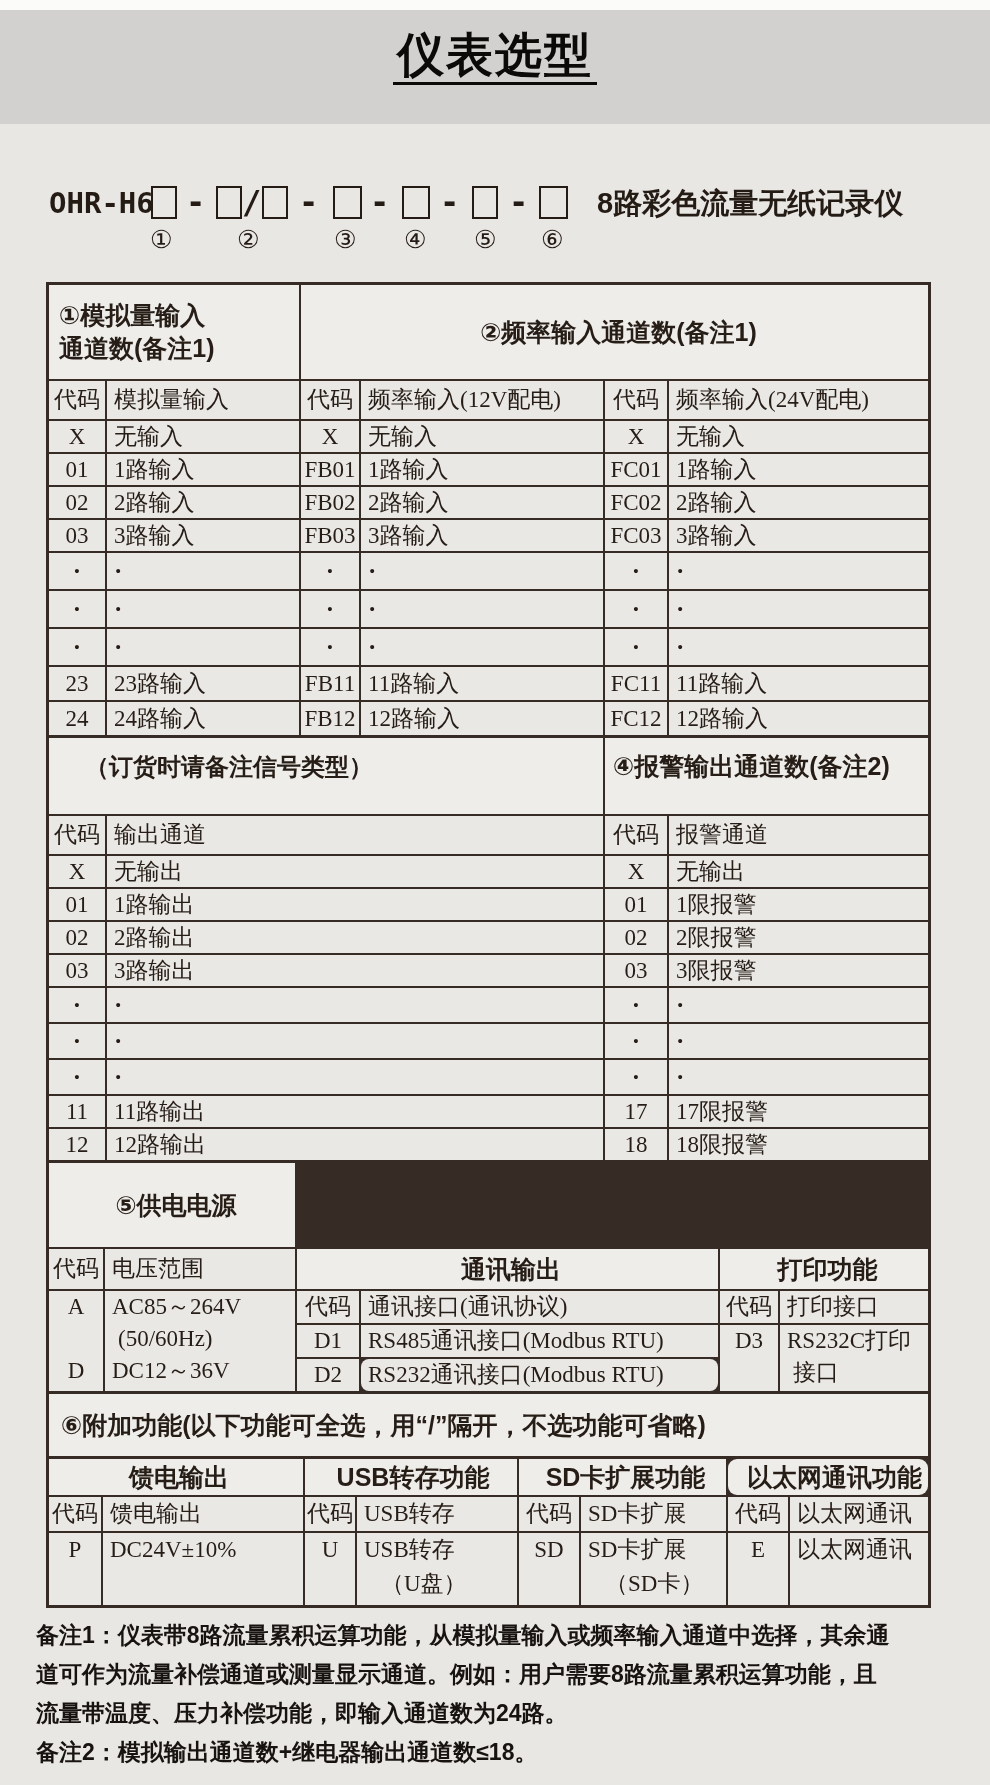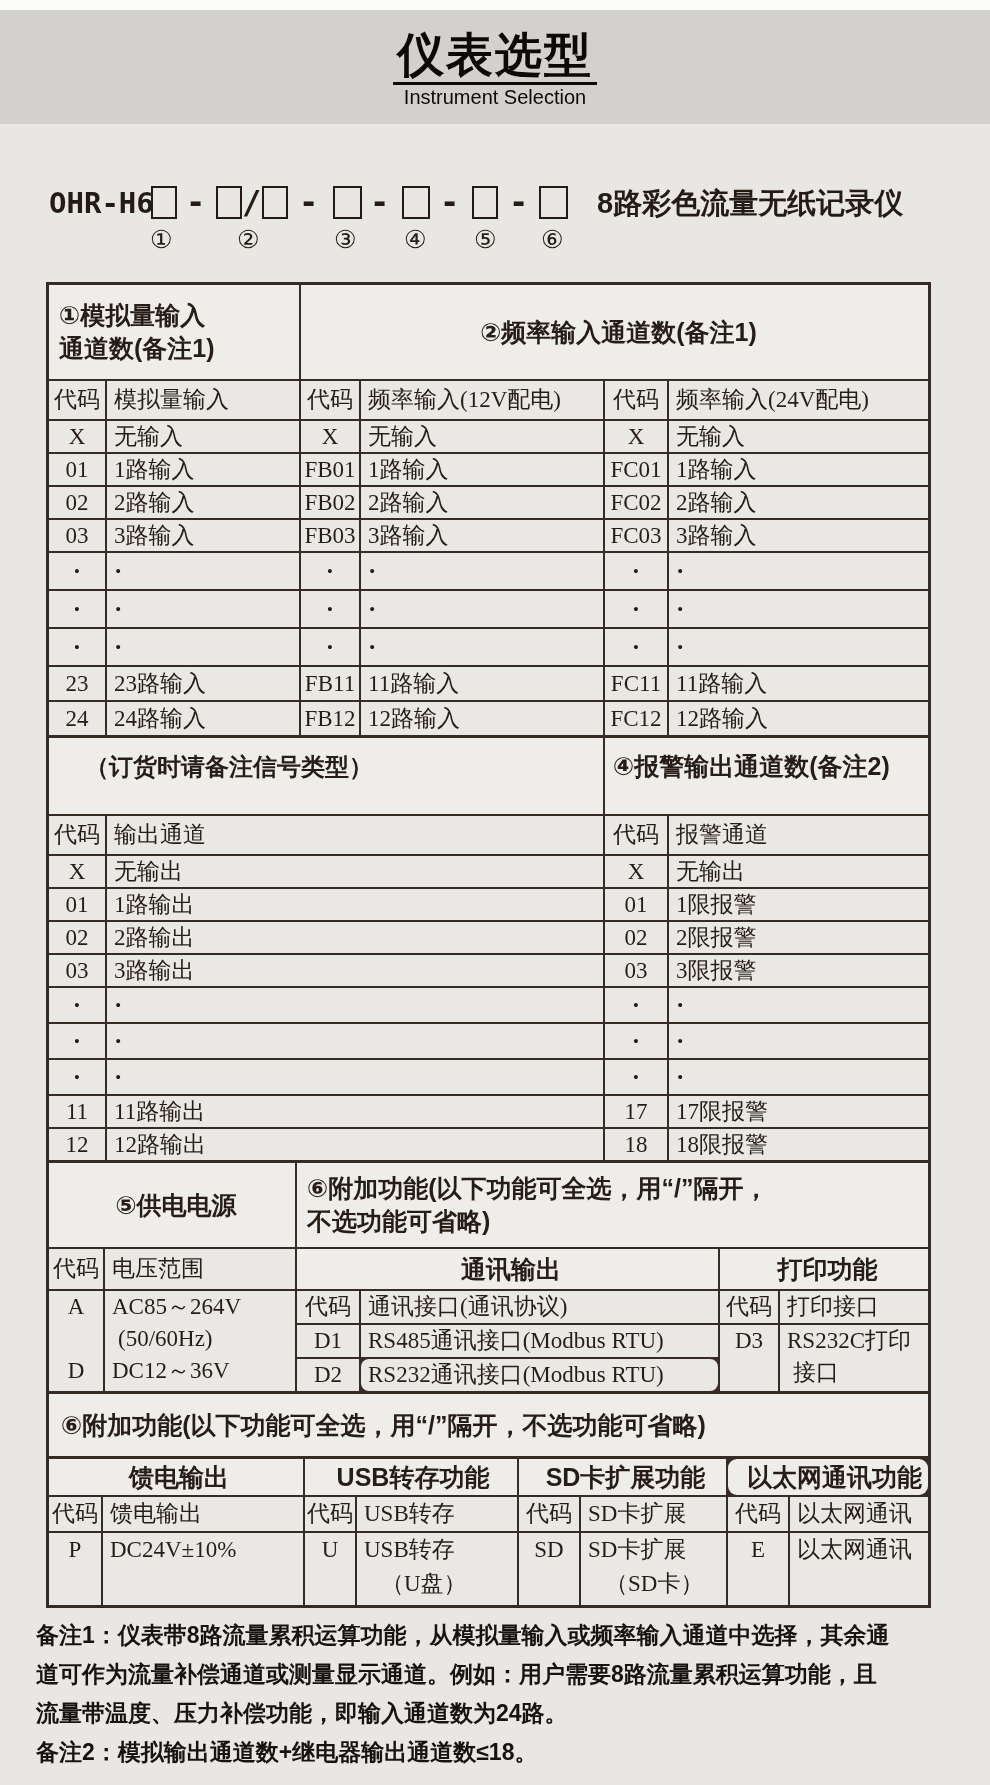--- a/index.html
+++ b/index.html
@@ -108,21 +108,20 @@
   }
 </style>
 </head>
 <body>
 
 <div class="page">
   <div class="top-strip"></div>
 
   <div class="banner">
     <div class="title">仪表选型</div>
-    <div class="subtitle">Instrument Selection</div>
   </div>
 
   <div class="model-area">
     <div class="mtext" style="left:49px;top:62px;">OHR-H6</div>
     <div class="model-box" style="left:151px;"></div>
     <div class="msep" style="left:186px;">-</div>
     <div class="model-box" style="left:216px;"></div>
     <div class="msep" style="left:242px;">/</div>
     <div class="model-box" style="left:262px;"></div>
     <div class="msep" style="left:299px;">-</div>
@@ -274,24 +273,20 @@
       <div class="cell l">17限报警</div>
 
       <div class="cell c">12</div>
       <div class="cell l">12路输出</div>
       <div class="cell c">18</div>
       <div class="cell l">18限报警</div>
     </div>
 
     <div class="g t3">
       <div class="cell hdr single" style="grid-area:1/1/2/3;">⑤供电电源</div>
-      <div class="cell hdr" style="grid-area:1/3/2/7;">
-        <div>⑥附加功能(以下功能可全选，用“/”隔开，</div>
-        <div>不选功能可省略)</div>
-      </div>
 
       <div class="cell c" style="grid-area:2/1/3/2;">代码</div>
       <div class="cell l" style="grid-area:2/2/3/3;">电压范围</div>
       <div class="cell hdr single" style="grid-area:2/3/3/5;padding-left:7px;">通讯输出</div>
       <div class="cell hdr single" style="grid-area:2/5/3/7;padding-left:7px;">打印功能</div>
 
       <div class="cell stack" style="grid-area:3/1/6/2;">
         <div class="cc">A</div>
         <div class="cc"></div>
         <div class="cc">D</div>

